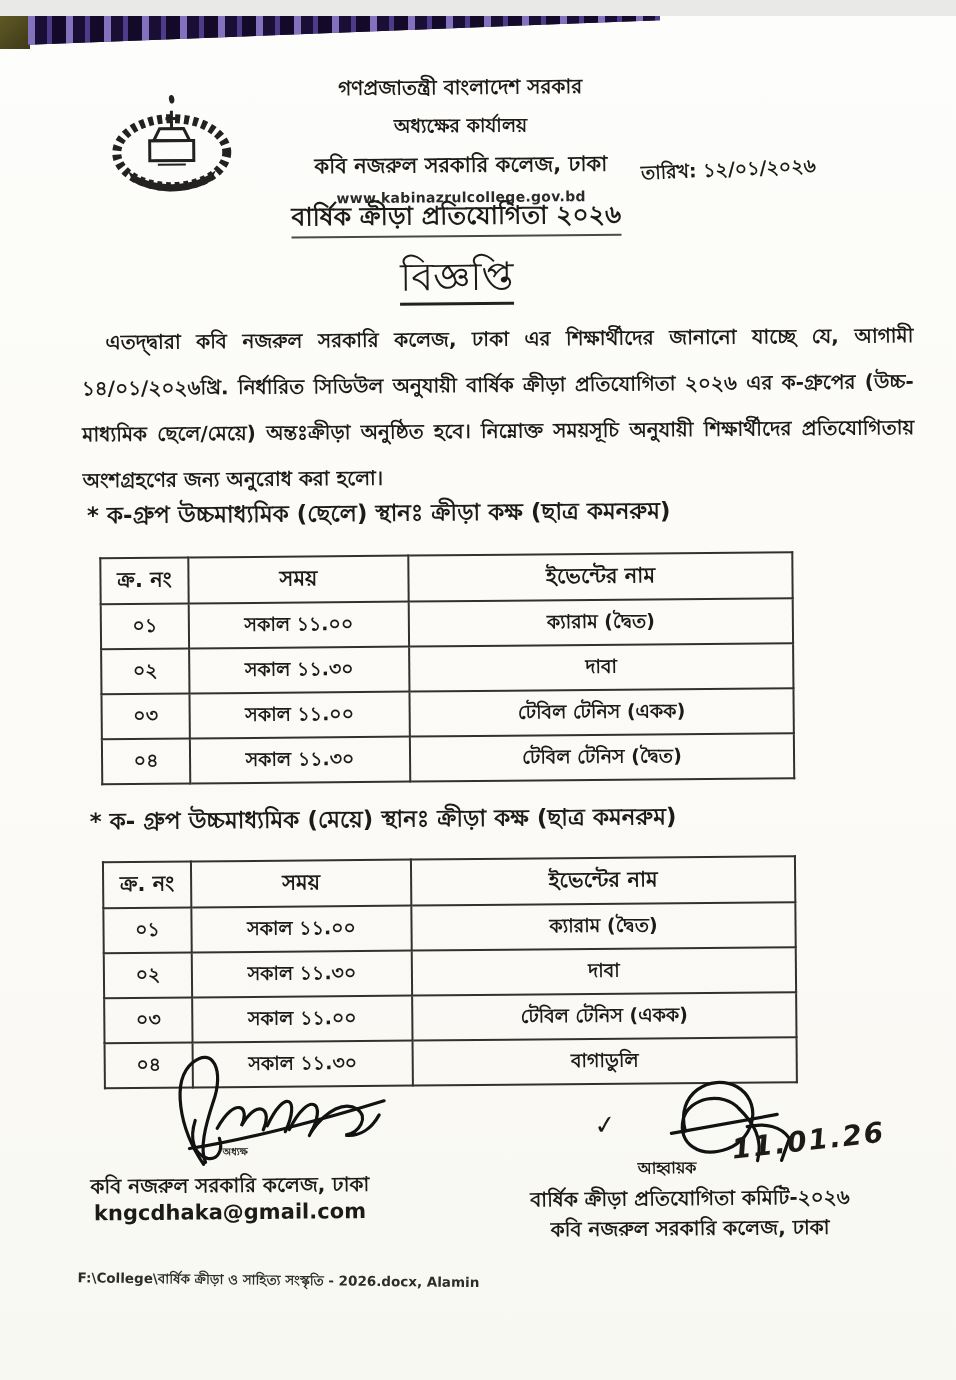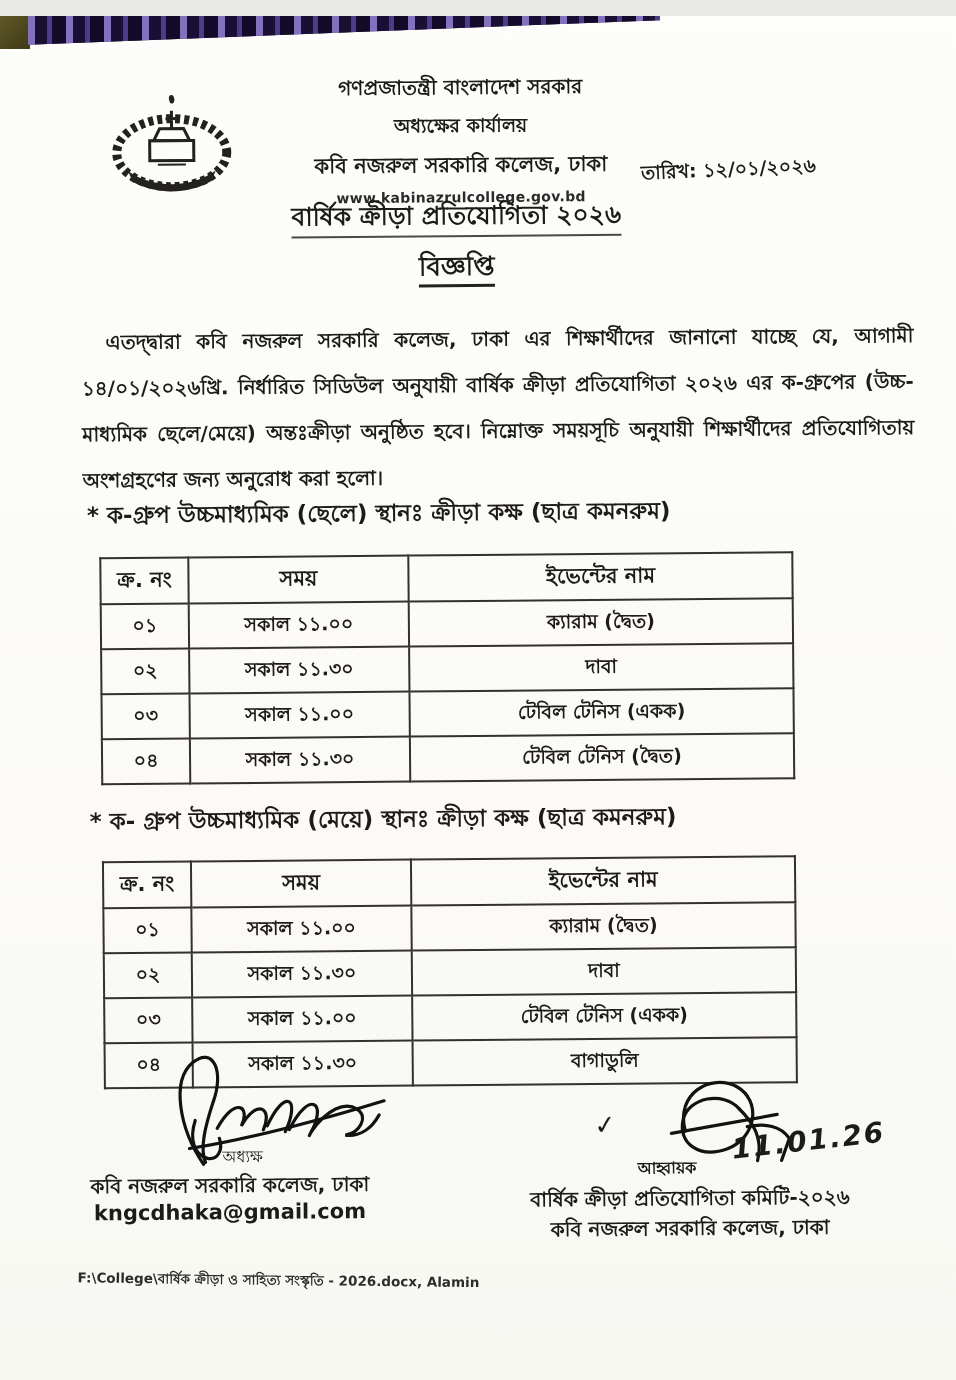--- a/index.html
+++ b/index.html
@@ -29,42 +29,42 @@
   .hdr .l3 { font-size:21px; font-weight:700; margin-top:6px; }
   .hdr .l4 { font-size:14px; font-weight:700; margin-top:5px; letter-spacing:.3px; color:#2a2a2a; }
 
   .date-line { position:absolute; left:645px; top:141px; font-size:19px; font-weight:700;
     transform:rotate(-2deg); }
 
   .doc-title { position:absolute; left:0; top:180px; width:920px; text-align:center; }
   .doc-title span { font-size:25px; font-weight:700; border-bottom:2px solid #4a4a46; padding-bottom:5px; }
 
   .notice-h { position:absolute; left:0; top:230px; width:920px; text-align:center; }
-  .notice-h span { font-size:26px; font-weight:700; border-bottom:3px solid #222; padding-bottom:3px; }
+  .notice-h span { font-size:39px; font-weight:400; border-bottom:3px solid #222; padding-bottom:3px; }
 
   .body-par { position:absolute; left:84px; top:300px; width:832px;
     font-size:20px; font-weight:600; line-height:46px; text-align:justify; text-indent:24px; }
 
   .sec-h { position:absolute; left:88px; width:840px; font-size:23px; font-weight:700; }
   .sec-h.s1 { top:478px; }
   .sec-h.s2 { top:784px; }
 
   table.sched { position:absolute; left:100px; border-collapse:collapse; table-layout:fixed;
     width:692px; background:transparent; }
   table.sched.t1 { top:538px; }
   table.sched.t2 { top:842px; }
   table.sched th, table.sched td { border:2px solid #33312d; text-align:center; vertical-align:middle; }
   table.sched th { height:46px; font-size:21px; font-weight:700; }
   table.sched td { height:45px; font-size:19px; font-weight:700; }
   .col-sl { width:88px; } .col-time { width:220px; } .col-event { width:384px; }
 
   
   .sig-left { position:absolute; left:60px; top:1030px; width:330px; height:190px; }
   .sig-left svg { position:absolute; left:95px; top:2px; }
-  .sig-left .desig { position:absolute; left:158px; top:96px; font-size:16px; font-weight:400; }
+  .sig-left .desig { position:absolute; left:158px; top:96px; font-size:10px; font-weight:700; }
   .sig-left .org { position:absolute; left:0; top:122px; width:100%; text-align:center; font-size:20px; font-weight:700; }
   .sig-left .email { position:absolute; left:0; top:152px; width:100%; text-align:center; font-size:21px; font-weight:700; }
 
   .sig-right { position:absolute; left:495px; top:1055px; width:380px; height:190px; }
   .sig-right .check { position:absolute; left:95px; top:40px; font-size:26px; font-weight:700; transform:rotate(-6deg); }
   .sig-right svg { position:absolute; left:128px; top:0; }
   .sig-right .hand-date { position:absolute; left:232px; top:56px; font-size:28px; font-weight:600;
     font-style:italic; transform:rotate(-6deg); letter-spacing:2px; white-space:nowrap; }
   .sig-right .desig { position:absolute; left:138px; top:86px; font-size:16px; font-weight:700;text-align:right; }
   .sig-right .committee { position:absolute; left:0; top:114px; width:100%; text-align:center; font-size:20px; font-weight:700; }

